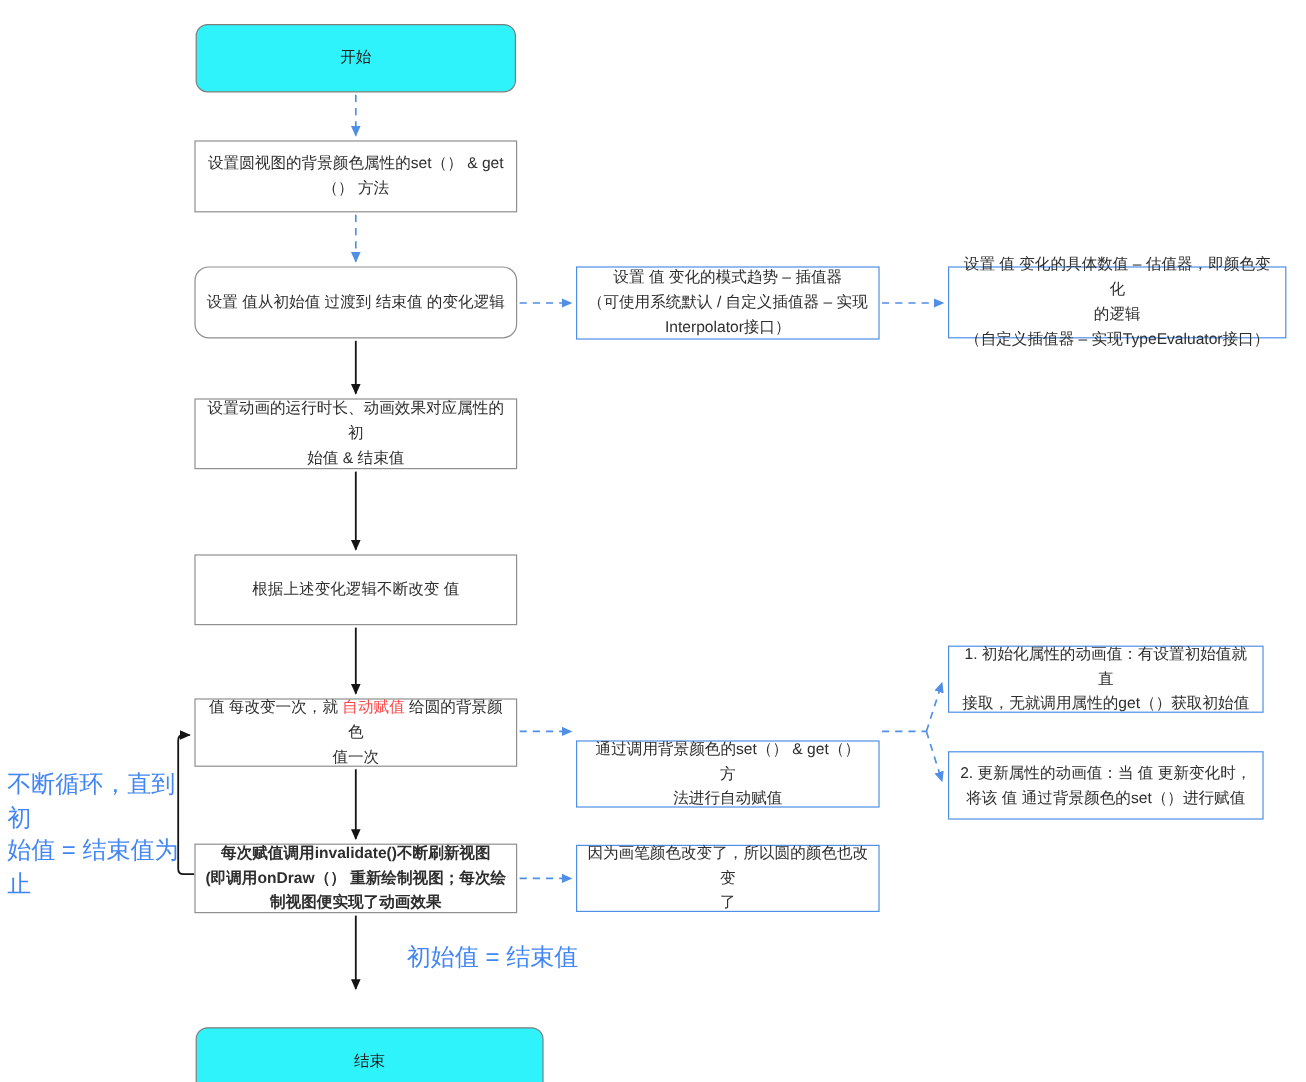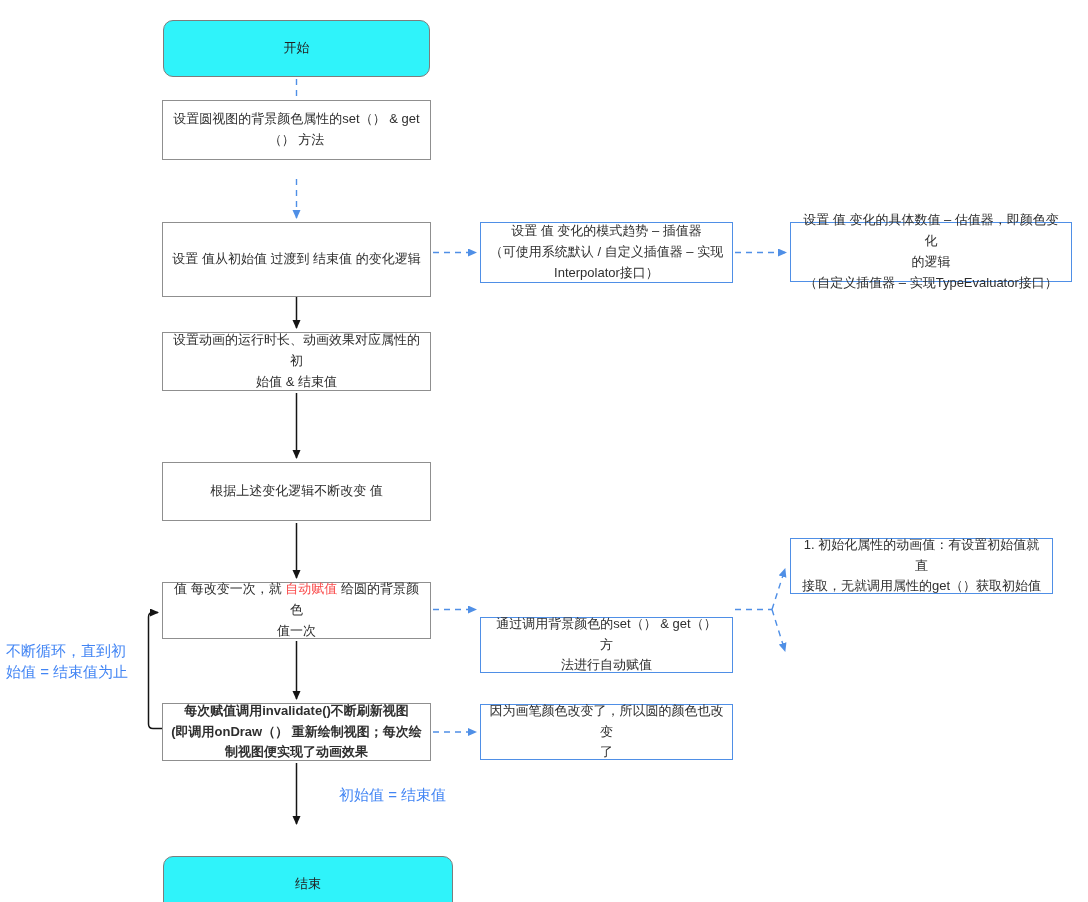--- a/index.html
+++ b/index.html
@@ -20,27 +20,27 @@
     background:#ffffff;border:1px solid #8f8f8f;
     padding:4px 8px;white-space:pre-line;
   }
   .node.blue{border-color:#4f8fe6;}
   .node.terminal{
     background:#2ff3fa;border:1px solid #7d7d7d;border-radius:10px;
     font-size:13px;color:#222;
   }
   .red{color:#fa4b4b;}
   .note{
-    position:absolute;z-index:2;color:#4285f4;font-size:15px;
+    position:absolute;z-index:2;color:#4285f4;font-size:20px;
     line-height:1.38;white-space:pre-line;
   }
   
   #n-start{left:163px;top:20px;width:267px;height:57px;}
-  #n-setget{left:162px;top:100px;width:269px;height:60px;}
-  #n-logic{left:162px;top:222px;width:269px;height:75px;}
+  #n-setget{left:162px;top:117px;width:269px;height:60px;}
+  #n-logic{left:162px;top:222px;width:269px;height:60px;border-radius:12px;}
   #n-interp{left:480px;top:222px;width:253px;height:61px;}
   #n-eval{left:790px;top:222px;width:282px;height:60px;align-items:center;}
   #n-duration{left:162px;top:332px;width:269px;height:59px;}
   #n-changing{left:162px;top:462px;width:269px;height:59px;}
   #n-assign{left:162px;top:582px;width:269px;height:57px;align-items:center;}
   #n-setgetcall{left:480px;top:617px;width:253px;height:56px;}
   #n-init{left:790px;top:538px;width:263px;height:56px;}
   #n-update{left:790px;top:626px;width:263px;height:57px;}
   #n-invalidate{left:162px;top:703px;width:269px;height:58px;font-weight:bold;}
   #n-colorchg{left:480px;top:704px;width:253px;height:56px;}
@@ -122,20 +122,24 @@
   <div class="node blue" id="n-setgetcall">
     <span>通过调用背景颜色的set（） &amp; get（） 方
 法进行自动赋值</span>
   </div>
 
   <div class="node blue" id="n-init">
     <span>1. 初始化属性的动画值：有设置初始值就直
 接取，无就调用属性的get（）获取初始值</span>
   </div>
 
+  <div class="node blue" id="n-update">
+    <span>2. 更新属性的动画值：当 值 更新变化时，
+将该 值 通过背景颜色的set（）进行赋值</span>
+  </div>
 
   <div class="node" id="n-invalidate">
     <span>每次赋值调用invalidate()不断刷新视图
 (即调用onDraw（） 重新绘制视图；每次绘
 制视图便实现了动画效果</span>
   </div>
 
   <div class="node blue" id="n-colorchg">
     <span>因为画笔颜色改变了，所以圆的颜色也改变
 了</span>

